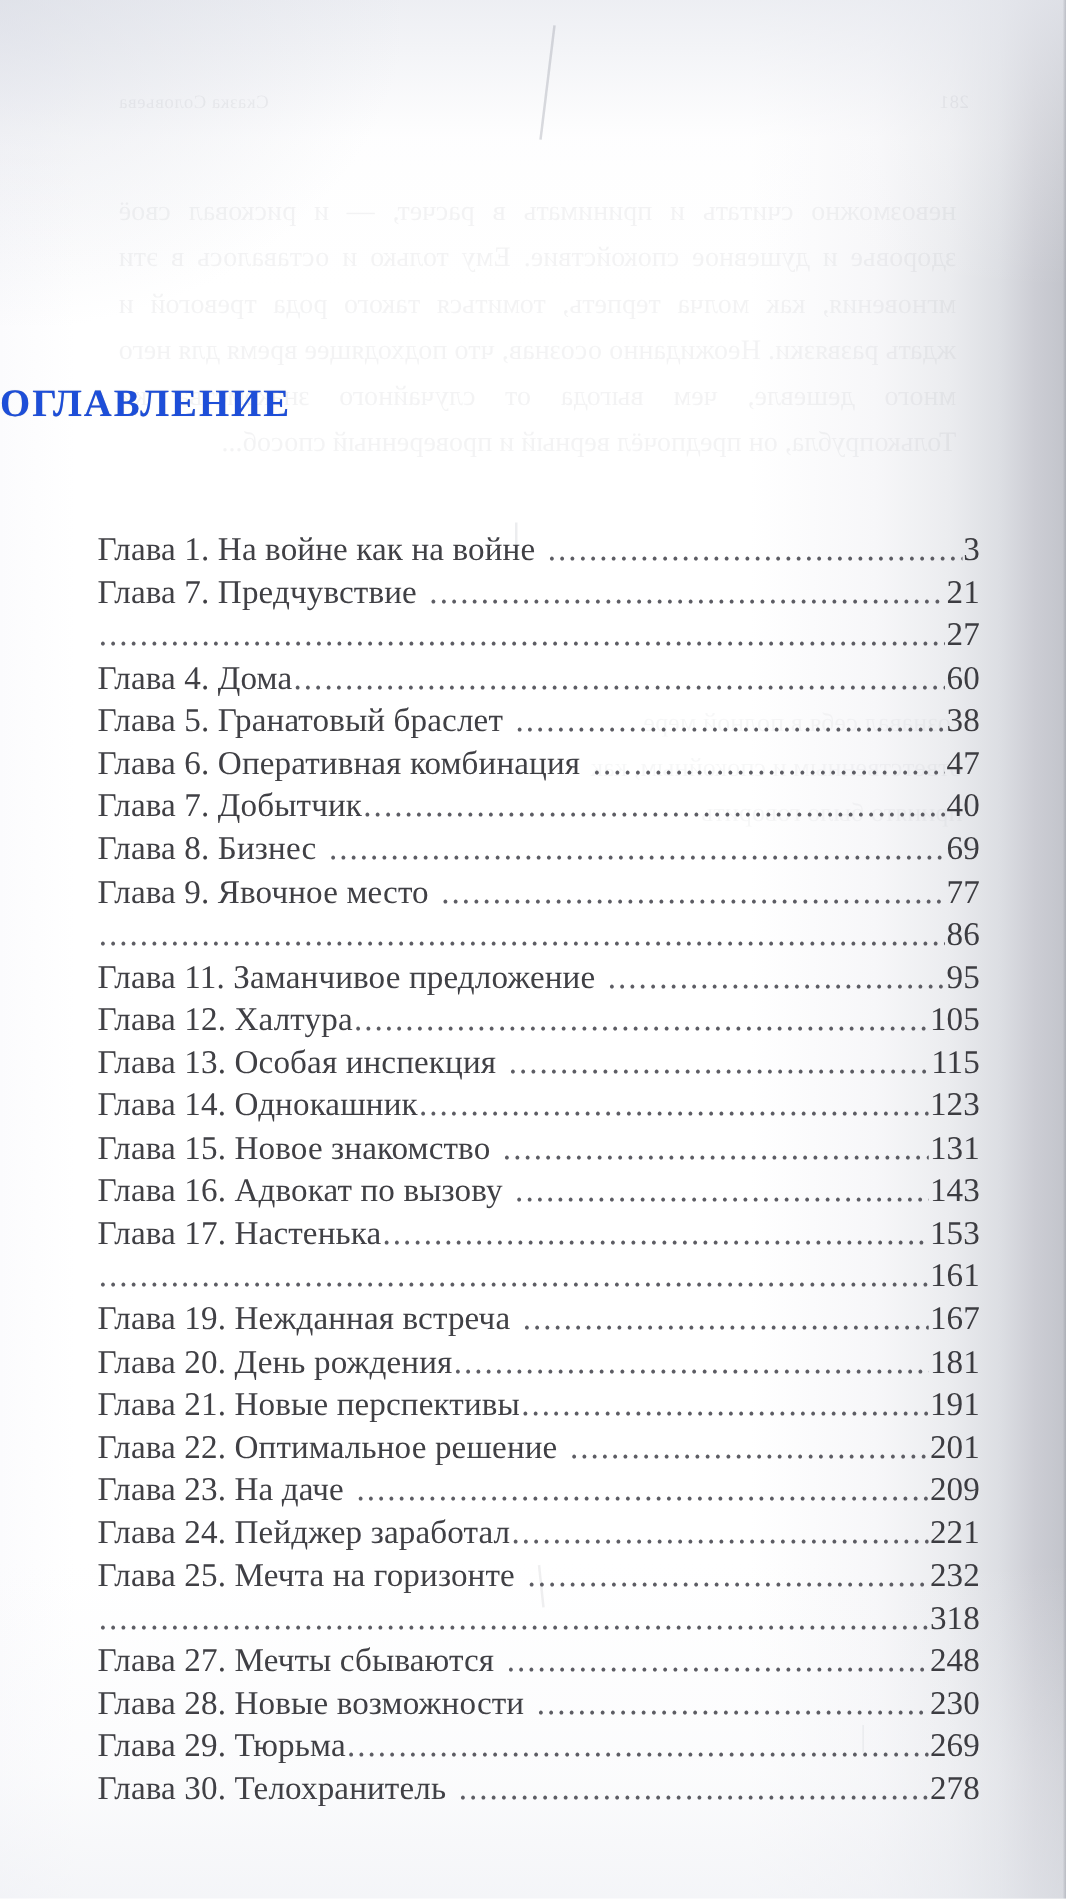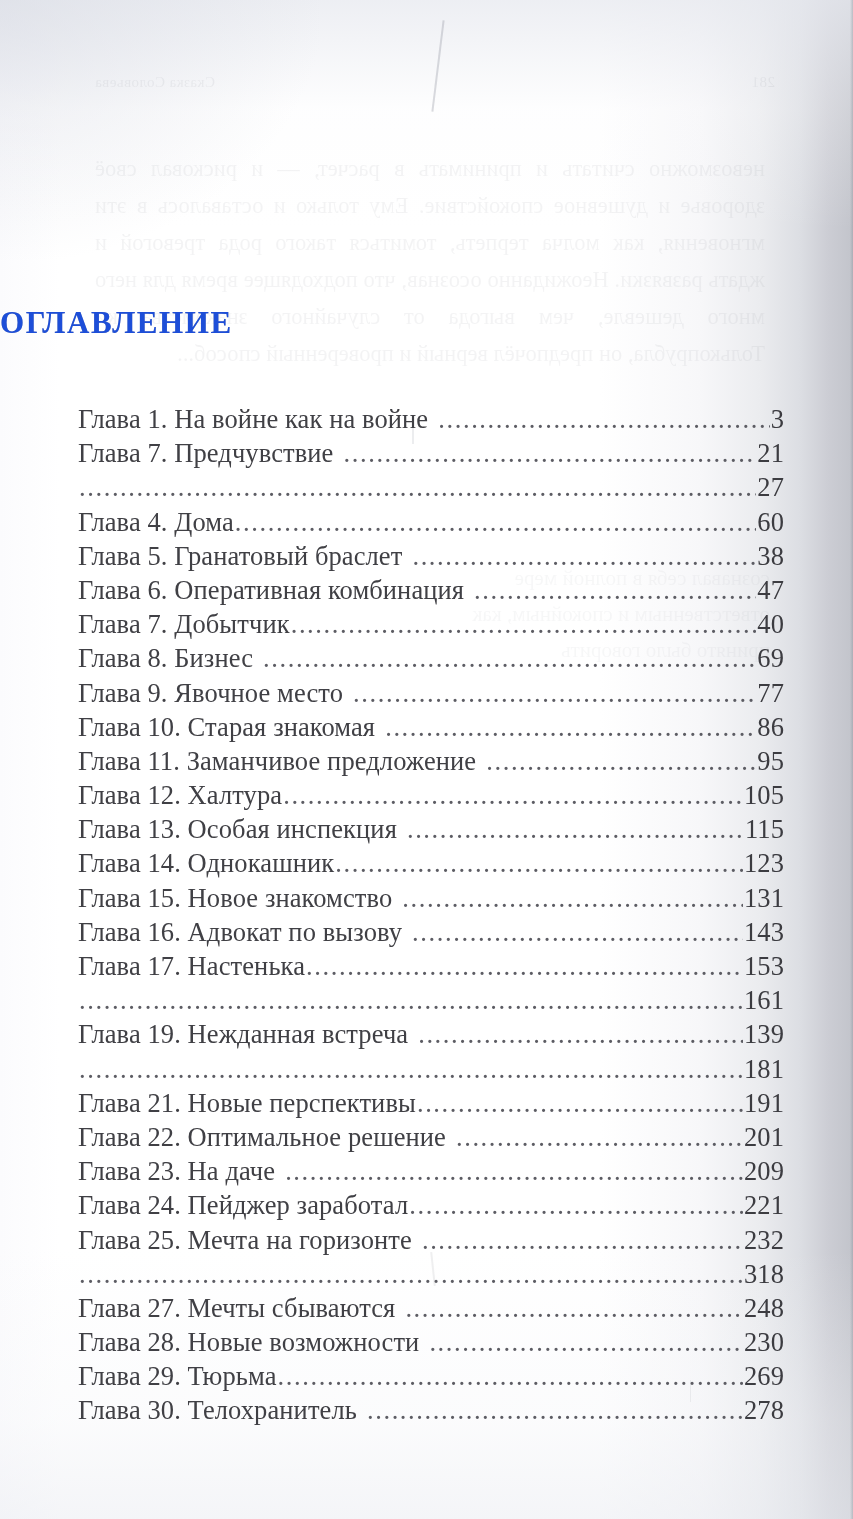--- a/index.html
+++ b/index.html
@@ -132,21 +132,21 @@
     width: 853px;
     font-size: 31px;
     font-weight: bold;
     letter-spacing: 1.6px;
     color: #1d4ed8;
     text-shadow: 0 0 0.6px rgba(60,60,64,0.35);
   }
 
   .toc-list {
     position: absolute;
-    top: 404px;
+    top: 424px;
     left: 78px;
     width: 706px;
     margin: 0;
     padding: 0;
     list-style: none;
   }
 
   .toc-row {
     display: flex;
     align-items: baseline;
@@ -247,21 +247,20 @@
           <span class="toc-label">Глава 8. Бизнес</span>
           <span class="toc-leader">.........................................................................................</span>
           <span class="toc-page">69</span>
         </li>
         <li class="toc-row gap-1">
           <span class="toc-label">Глава 9. Явочное место</span>
           <span class="toc-leader">.........................................................................................</span>
           <span class="toc-page">77</span>
         </li>
         <li class="toc-row gap-1">
-          <span class="toc-label">Глава 10. Старая знакомая</span>
           <span class="toc-leader">.........................................................................................</span>
           <span class="toc-page">86</span>
         </li>
         <li class="toc-row gap-1">
           <span class="toc-label">Глава 11. Заманчивое предложение</span>
           <span class="toc-leader">.........................................................................................</span>
           <span class="toc-page">95</span>
         </li>
         <li class="toc-row gap-0">
           <span class="toc-label">Глава 12. Халтура</span>
@@ -293,23 +292,24 @@
           <span class="toc-leader">.........................................................................................</span>
           <span class="toc-page">153</span>
         </li>
         <li class="toc-row gap-0">
           <span class="toc-leader">.........................................................................................</span>
           <span class="toc-page">161</span>
         </li>
         <li class="toc-row gap-1">
           <span class="toc-label">Глава 19. Нежданная встреча</span>
           <span class="toc-leader">.........................................................................................</span>
-          <span class="toc-page">139</span>
-        </li>
-        <li class="toc-row gap-0">
+          <span class="toc-page">167</span>
+        </li>
+        <li class="toc-row gap-0">
+          <span class="toc-label">Глава 20. День рождения</span>
           <span class="toc-leader">.........................................................................................</span>
           <span class="toc-page">181</span>
         </li>
         <li class="toc-row gap-0">
           <span class="toc-label">Глава 21. Новые перспективы</span>
           <span class="toc-leader">.........................................................................................</span>
           <span class="toc-page">191</span>
         </li>
         <li class="toc-row gap-1">
           <span class="toc-label">Глава 22. Оптимальное решение</span>

